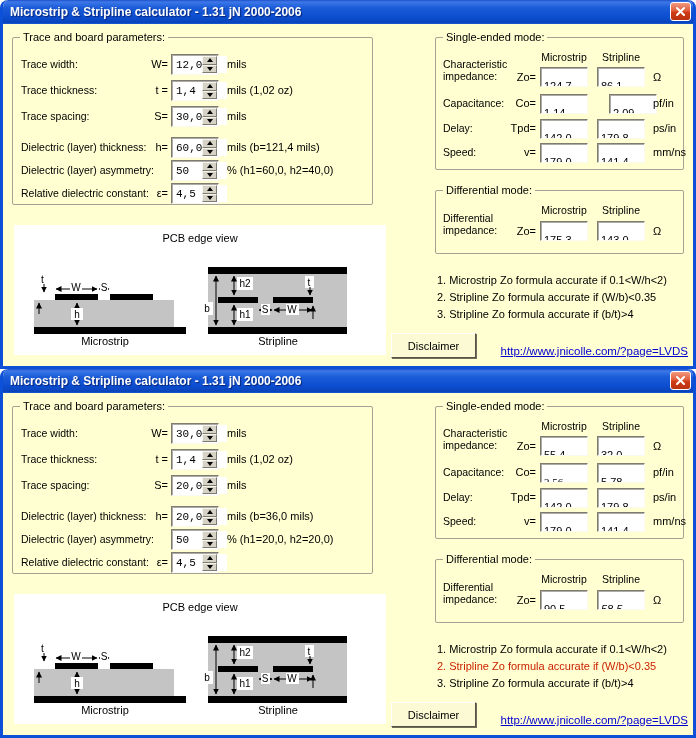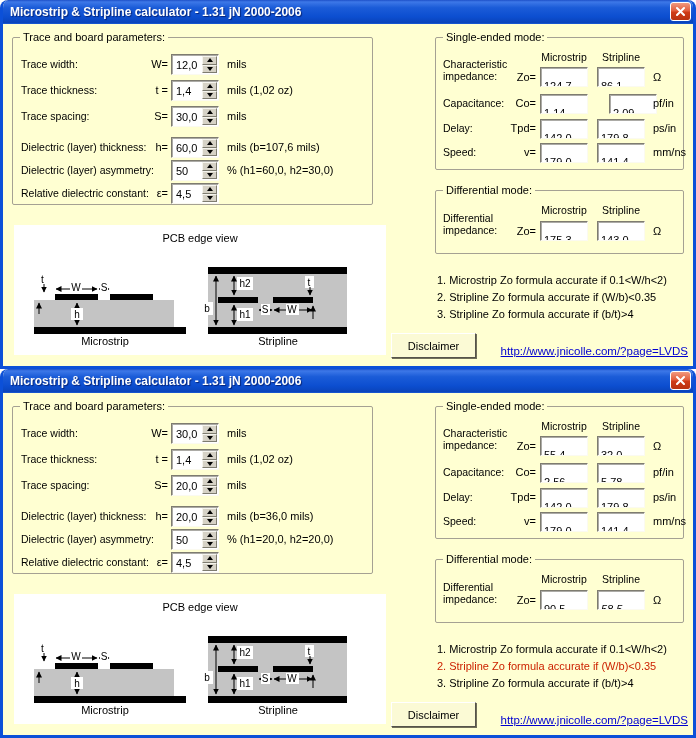--- a/index.html
+++ b/index.html
@@ -17,22 +17,22 @@
     display:flex; align-items:center; justify-content:center; cursor:pointer; }
   .groupbox { position:absolute; border:1px solid #a5a193; border-radius:2px; }
   .legend { position:absolute; top:-7px; left:7px; background:#ffffd2; padding:0 3px; white-space:nowrap; }
   .lbl { position:absolute; white-space:nowrap; }
   .plabel { font-size:10.5px; }
   .prow { position:absolute; left:0; width:100%; height:21px; }
   .prow .plabel { position:absolute; left:18px; top:4px; }
   .prefix { position:absolute; left:115px; top:4px; width:50px; text-align:right; white-space:nowrap; }
   .spinbox { position:absolute; left:168px; top:0; width:48px; height:21px; background:#fff;
     border:1px solid; border-color:#7e7c70 #fbfaf0 #fbfaf0 #7e7c70; box-shadow:inset 1px 1px 0 rgba(90,88,78,.5); }
-  .spinval { position:absolute; left:1px; top:1px; bottom:1px; right:16px; width:46px; border:none;
-    background:#fff; font-family:Liberation Sans, sans-serif; font-size:11px; padding:0 0 0 3px; outline:none; }
+  .spinval { position:absolute; left:1px; top:1px; bottom:1px; right:16px; width:54px; border:none;
+    background:#fff; font-family:Liberation Mono, monospace; font-size:11px; padding:0 0 0 3px; outline:none; }
   .updown { position:absolute; right:1px; top:1px; bottom:1px; width:15px; display:flex; flex-direction:column; }
   .sbtn { flex:1; background:#d6d2c6; border:1px solid; border-color:#f5f4ee #7e7c70 #7e7c70 #f5f4ee;
     display:flex; align-items:center; justify-content:center; cursor:pointer; }
   .tri-up { width:0; height:0; border-left:3px solid transparent; border-right:3px solid transparent; border-bottom:4px solid #000; }
   .tri-down { width:0; height:0; border-left:3px solid transparent; border-right:3px solid transparent; border-top:4px solid #000; }
   .pcb-panel { position:absolute; left:11px; top:225px; width:372px; height:130px; background:#fff; }
   .field { position:absolute; width:48px; height:20px; background:#fff; border:1px solid;
     border-color:#7e7c70 #fbfaf0 #fbfaf0 #7e7c70; box-shadow:inset 1px 1px 0 rgba(90,88,78,.5);
     font-family:inherit; font-size:11px; padding:18px 0 0 3px; outline:none; }
   .colhead { position:absolute; width:48px; text-align:center; font-size:10.5px; white-space:nowrap; }
@@ -123,38 +123,38 @@
       <input class="spinval" readonly="" value="60,0" style="">
       <span class="updown">
         <span class="sbtn">
               <i class="tri-up"></i>
             </span>
         <span class="sbtn">
               <i class="tri-down"></i>
             </span>
       </span>
     </span>
-    <span class="lbl" style="left:224px;top:4px;">mils (b=107,6 mils)</span>
+    <span class="lbl" style="left:224px;top:4px;">mils (b=121,4 mils)</span>
   </div>
 
   <div class="prow" style="top:160px;">
     <span class="plabel">Dielectric (layer) asymmetry:</span>
     <span class="prefix"></span>
     <span class="spinbox">
       <input class="spinval" readonly="" value="50" style="">
       <span class="updown">
         <span class="sbtn">
               <i class="tri-up"></i>
             </span>
         <span class="sbtn">
               <i class="tri-down"></i>
             </span>
       </span>
     </span>
-    <span class="lbl" style="left:224px;top:4px;">% (h1=60,0, h2=30,0)</span>
+    <span class="lbl" style="left:224px;top:4px;">% (h1=60,0, h2=40,0)</span>
   </div>
 
   <div class="prow" style="top:183px;">
     <span class="plabel">Relative dielectric constant:</span>
     <span class="prefix">ε=</span>
     <span class="spinbox">
       <input class="spinval" readonly="" value="4,5" style="">
       <span class="updown">
         <span class="sbtn">
               <i class="tri-up"></i>
@@ -455,21 +455,21 @@
   <span class="colhead" style="left:594px;top:51px;">Stripline</span>
 
   <span class="wraplbl" style="top:58px;">Characteristic impedance:</span>
   <span class="sym" style="top:71px;">Zo=</span>
   <input class="field" style="left: 537px; top: 67px;" readonly="" value="55,4">
   <input class="field" style="left: 594px; top: 67px;" readonly="" value="32,0">
   <span class="unit" style="top:71px;">Ω</span>
 
   <span class="lbl" style="left:440px;top:97px;font-size:10.5px;">Capacitance:</span>
   <span class="sym" style="top:97px;">Co=</span>
-  <input class="field" style="left: 537px; top: 94px;" readonly="" value="2,56">
+  <input class="field" style="left: 537px; top: 94px; font-family: Liberation Serif, serif;" readonly="" value="2,56">
   <input class="field" style="left: 594px; top: 94px;" readonly="" value="5,78">
   <span class="unit" style="top:97px;">pf/in</span>
 
   <span class="lbl" style="left:440px;top:122px;font-size:10.5px;">Delay:</span>
   <span class="sym" style="top:122px;">Tpd=</span>
   <input class="field" style="left: 537px; top: 119px;" readonly="" value="142,0">
   <input class="field" style="left: 594px; top: 119px;" readonly="" value="179,8">
   <span class="unit" style="top:122px;">ps/in</span>
 
   <span class="lbl" style="left:440px;top:146px;font-size:10.5px;">Speed:</span>

